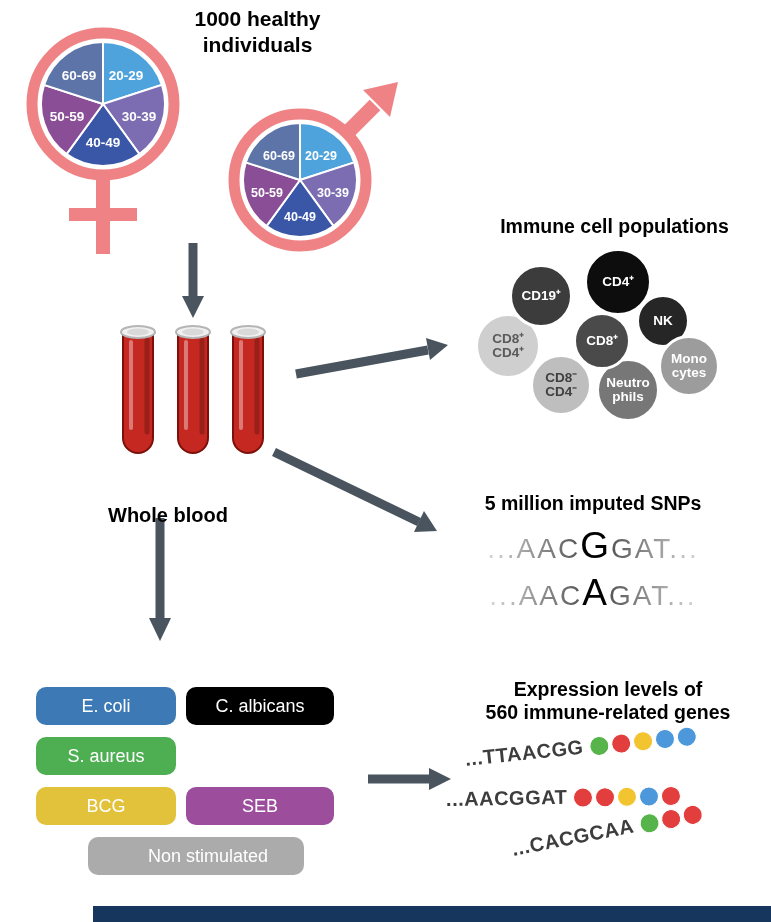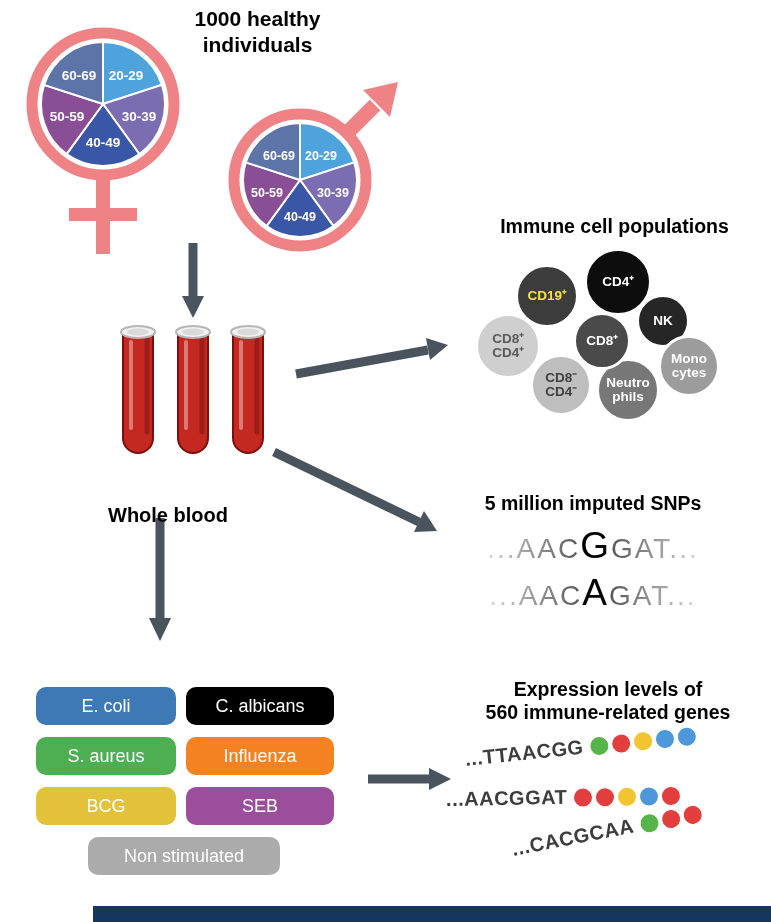--- a/index.html
+++ b/index.html
@@ -117,21 +117,21 @@
     </g>
   </svg>
 
   <div class="abs wb-label" style="left:78px;top:468px;width:180px">Whole blood</div>
 
   <div class="abs section-title" style="left:462px;top:215px;width:305px">Immune cell populations</div>
 
   <div class="abs" style="left:470px;top:244px;width:295px;height:186px">
     <div class="cell" style="left: 5px; top: 69px; width: 66px; height: 66px; background: rgb(207, 207, 207); color: rgb(90, 90, 90);">CD8⁺
 CD4⁺</div>
-    <div class="cell" style="left: 45px; top: 20px; width: 64px; height: 64px; background: rgb(60, 60, 60); color: #fde047;">CD19⁺</div>
+    <div class="cell" style="left: 39px; top: 20px; width: 64px; height: 64px; background: rgb(60, 60, 60); color: #ffffff;">CD19⁺</div>
     <div class="cell" style="left: 166px; top: 50px; width: 54px; height: 54px; background: rgb(38, 38, 38); color: rgb(255, 255, 255);">NK</div>
     <div class="cell" style="left: 188px; top: 91px; width: 62px; height: 62px; background: rgb(156, 156, 156); color: rgb(255, 255, 255);">Mono
 cytes</div>
     <div class="cell" style="left: 60px; top: 110px; width: 62px; height: 62px; background: rgb(190, 190, 190); color: #404040;">CD8⁻
 CD4⁻</div>
     <div class="cell" style="left: 126px; top: 114px; width: 64px; height: 64px; background: rgb(119, 119, 119); color: rgb(255, 255, 255);">Neutro
 phils</div>
     <div class="cell" style="left: 103px; top: 68px; width: 58px; height: 58px; background: rgb(74, 74, 74); color: rgb(255, 255, 255);">CD8⁺</div>
     <div class="cell" style="left: 114px; top: 4px; width: 68px; height: 68px; background: rgb(13, 13, 13); color: rgb(255, 255, 255);">CD4⁺</div>
   </div>
@@ -140,24 +140,23 @@
 
   <div class="abs snp-lines" style="left:438px;top:524px;width:310px">
     <div class="snp-line"><span class="seq-fade left">...AAC</span><span class="snp-hl">G</span><span class="seq-fade right">GAT...</span></div>
     <div class="snp-line"><span class="seq-fade left">...AAC</span><span class="snp-hl">A</span><span class="seq-fade right">GAT...</span></div>
   </div>
 
   <div class="abs" style="left:28px;top:682px;width:312px;height:200px">
     <div class="pill" style="left: 8px; top: 5px; width: 140px; background: rgb(61, 122, 181);">E. coli</div>
     <div class="pill" style="left: 158px; top: 5px; width: 148px; background: #000000;">C. albicans</div>
     <div class="pill" style="left: 8px; top: 55px; width: 140px; background: rgb(77, 174, 82);">S. aureus</div>
-    <div class="pill" style="left: 158px; top: 55px; width: 148px; background: rgb(245, 130, 32);">Influenza</div>
     <div class="pill" style="left: 158px; top: 105px; width: 148px; background: rgb(156, 78, 157);">SEB</div>
     <div class="pill" style="left: 8px; top: 105px; width: 140px; background: rgb(226, 193, 59);">BCG</div>
-    <div class="pill" style="left: 60px; top: 155px; width: 192px; background: rgb(171, 171, 171);">Non stimulated</div>
+    <div class="pill" style="left: 60px; top: 155px; width: 192px; background: rgb(171, 171, 171); padding-left: 24px;">Non stimulated</div>
   </div>
 
   <div class="abs section-title preline" style="left:448px;top:678px;width:320px">Expression levels of
 560 immune-related genes</div>
 
   <div class="abs" style="left:440px;top:736px;width:330px;height:186px">
     <div class="gene-row" style="left:25px;top:12px;transform:rotate(-6deg)">
       <span class="gene-seq">...TTAACGG</span>
       <span class="bead" style="background: rgb(86, 180, 75);"></span>
       <span class="bead" style="background: rgb(226, 62, 62);"></span>

